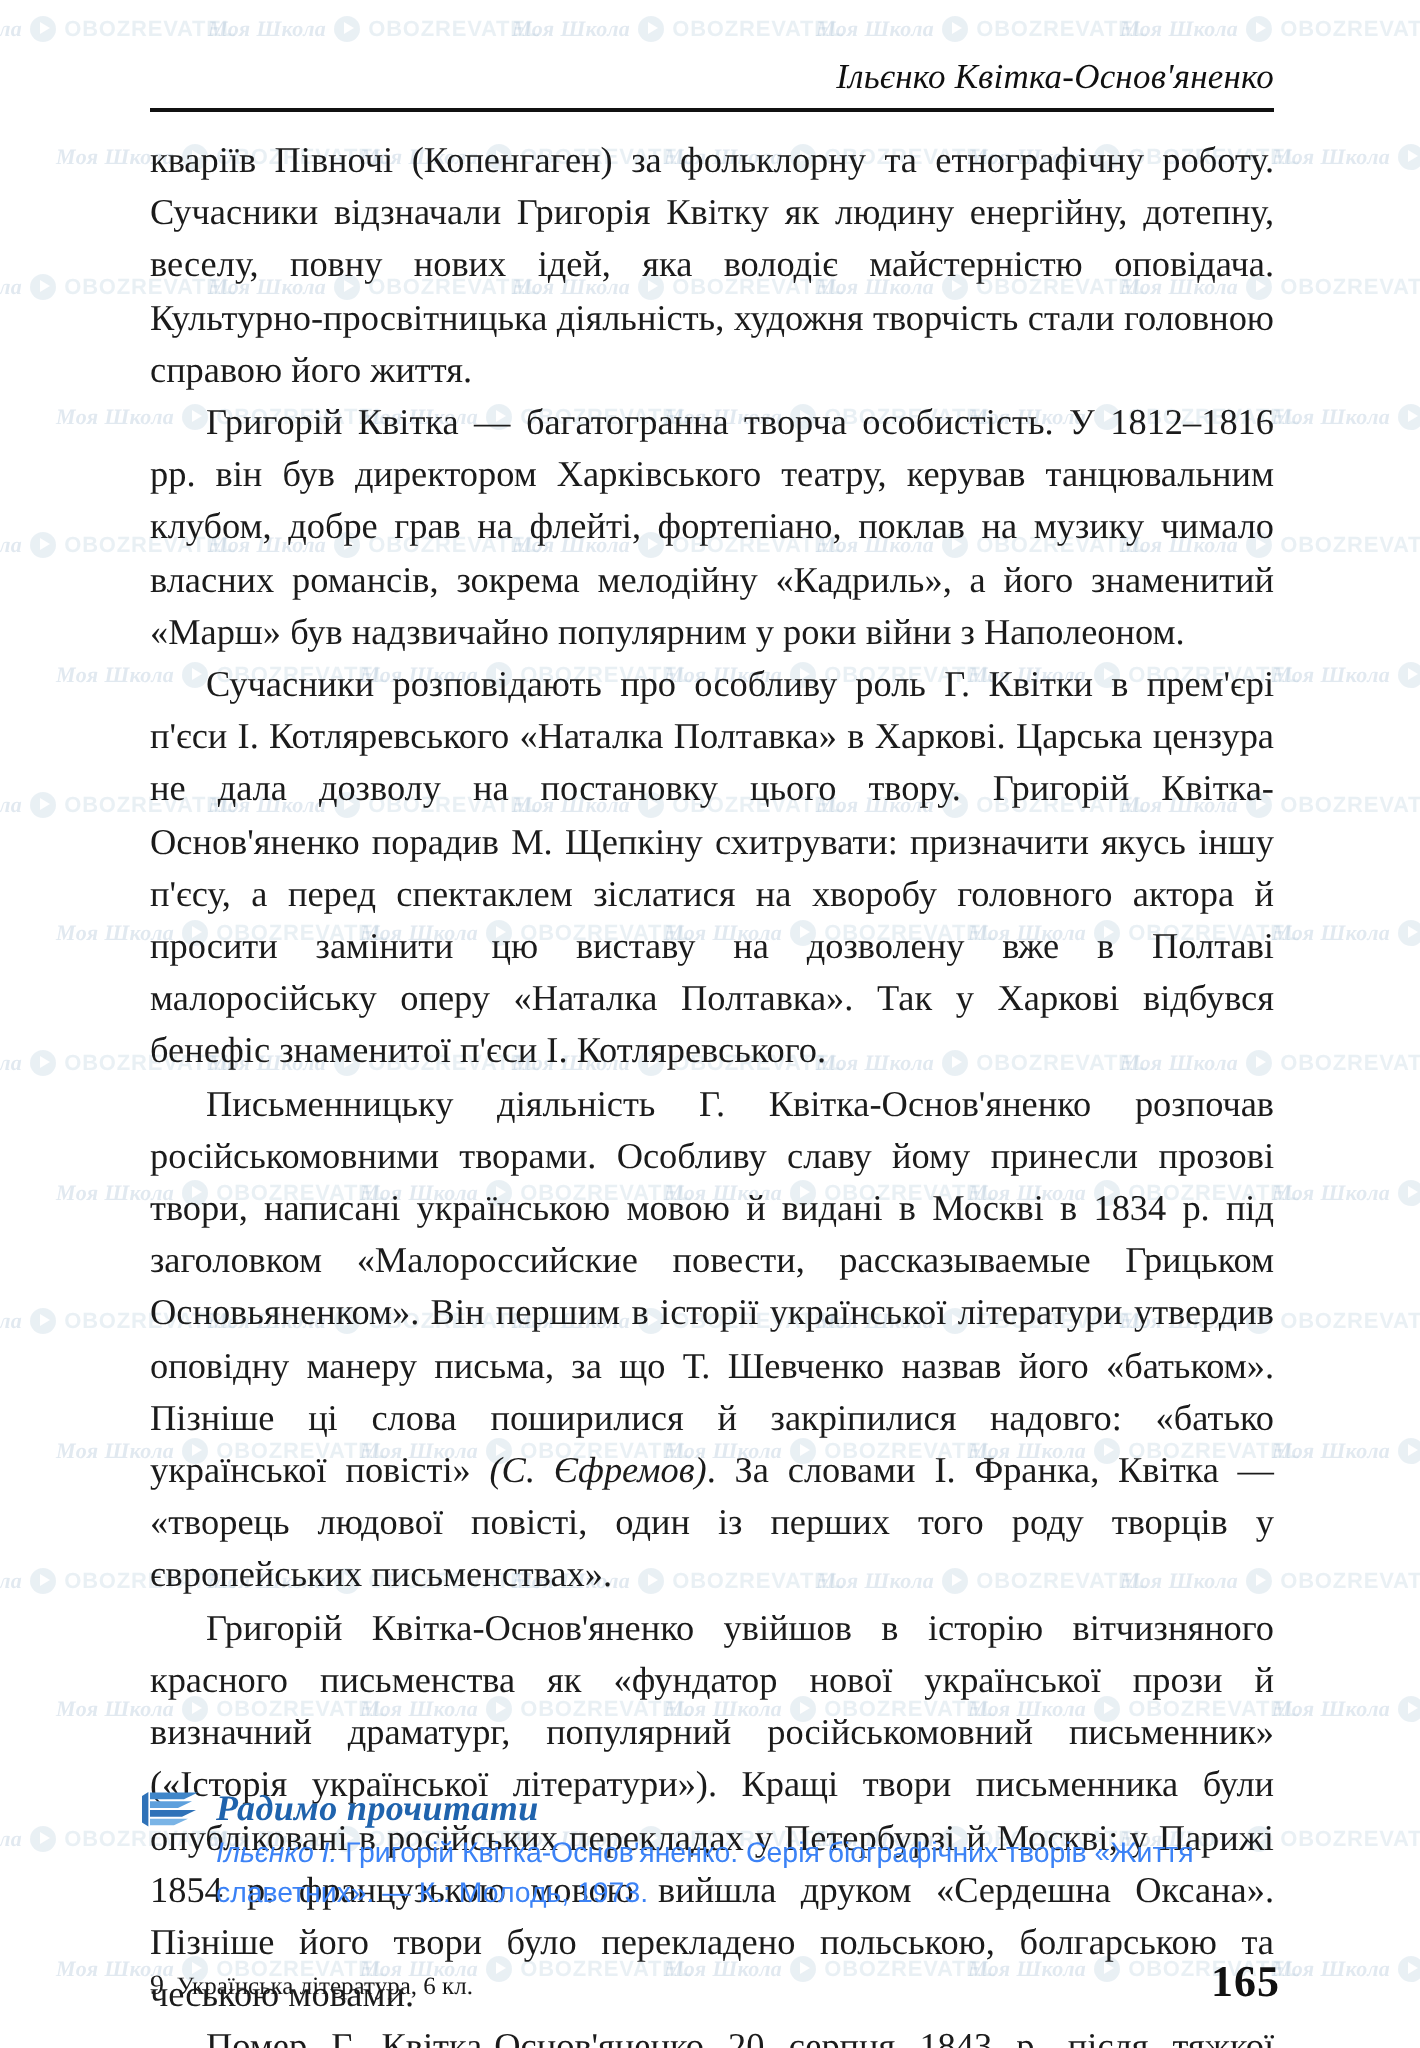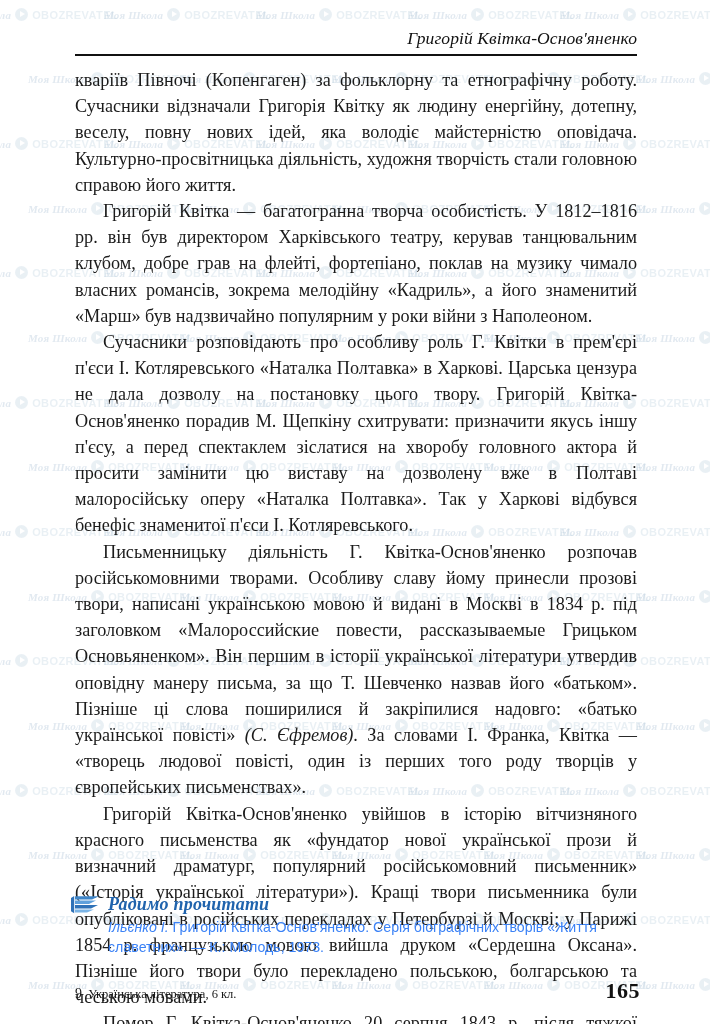--- a/index.html
+++ b/index.html
@@ -572,21 +572,21 @@
         <span class="wm-mark">OBOZREVATEL</span>
       </div>
       <div class="wm" style="left: 636px; top: 978px;">
         <span class="wm-school">Моя Школа</span>
         <span class="wm-badge"></span>
       </div>
     </div>
 
   <div class="content">
 
-    <div class="running-head">Григорій Квітка-Основ'яненко</div>
+    <div class="running-head">Ільєнко Квітка-Основ'яненко</div>
     <div class="head-rule"></div>
 
     <div class="body-text">
       <p class="first">кваріїв Півночі (Копенгаген) за фольклорну та етнографічну роботу. Сучасники відзначали Григорія Квітку як людину енергійну, дотепну, веселу, повну нових ідей, яка володіє майстерністю оповідача. Культурно-просвітницька діяльність, художня творчість стали головною справою його життя.</p>
       <p>Григорій Квітка — багатогранна творча особистість. У 1812–1816 рр. він був директором Харківського театру, керував танцювальним клубом, добре грав на флейті, фортепіано, поклав на музику чимало власних романсів, зокрема мелодійну «Кадриль», а його знаменитий «Марш» був надзвичайно популярним у роки війни з Наполеоном.</p>
       <p>Сучасники розповідають про особливу роль Г. Квітки в прем'єрі п'єси І. Котляревського «Наталка Полтавка» в Харкові. Царська цензура не дала дозволу на постановку цього твору. Григорій Квітка-Основ'яненко порадив М. Щепкіну схитрувати: призначити якусь іншу п'єсу, а перед спектаклем зіслатися на хворобу головного актора й просити замінити цю виставу на дозволену вже в Полтаві малоросійську оперу «Наталка Полтавка». Так у Харкові відбувся бенефіс знаменитої п'єси І. Котляревського.</p>
       <p><span>Письменницьку діяльність Г. Квітка-Основ'яненко розпочав російськомовними творами. Особливу славу йому принесли прозові твори, написані українською мовою й видані в Москві в 1834 р. під заголовком «Малороссийские повести, рассказываемые Грицьком Основьяненком». Він першим в історії української літератури утвердив оповідну манеру письма, за що Т. Шевченко назвав його «батьком». Пізніше ці слова поширилися й закріпилися надовго: «батько української повісті» </span><i>(С. Єфремов)</i><span>. За словами І. Франка, Квітка — «творець людової повісті, один із перших того роду творців у європейських письменствах».</span></p>
       <p>Григорій Квітка-Основ'яненко увійшов в історію вітчизняного красного письменства як «фундатор нової української прози й визначний драматург, популярний російськомовний письменник» («Історія української літератури»). Кращі твори письменника були опубліковані в російських перекладах у Петербурзі й Москві; у Парижі 1854 р. французькою мовою вийшла друком «Сердешна Оксана». Пізніше його твори було перекладено польською, болгарською та чеською мовами.</p>
       <p>Помер Г. Квітка-Основ'яненко 20 серпня 1843 р. після тяжкої хвороби в м. Харкові, похований на Холодній Горі.</p>
     </div>

